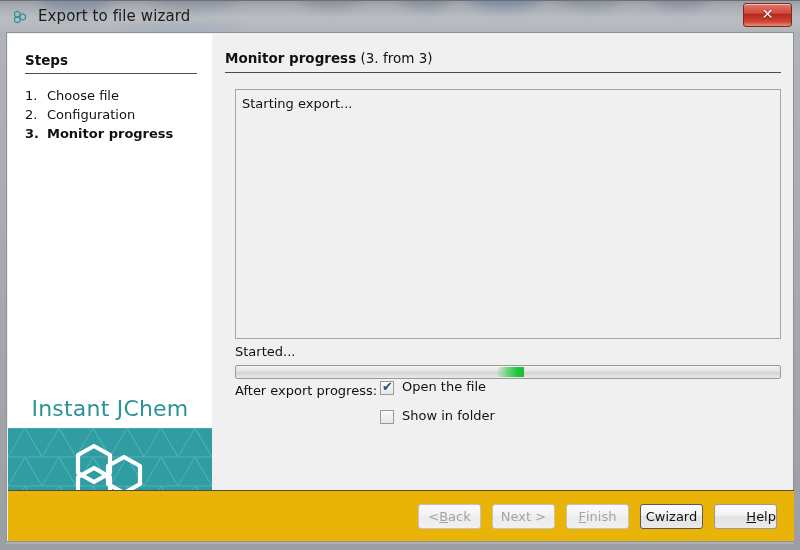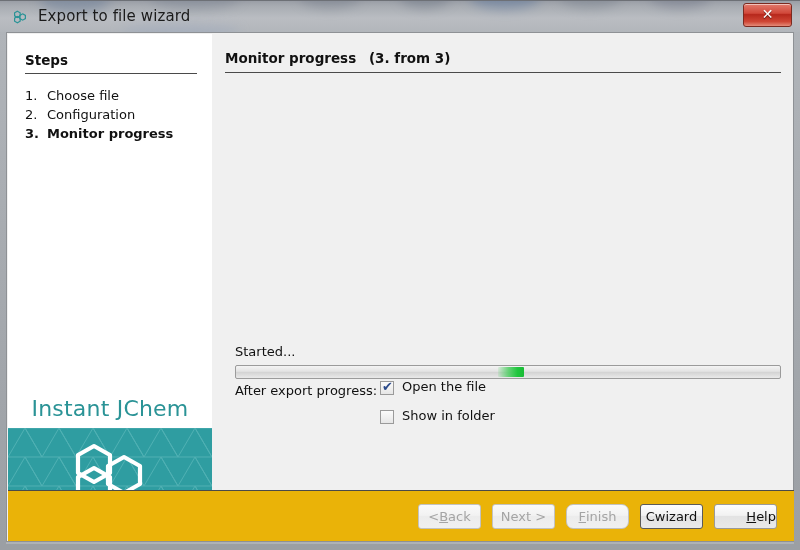--- a/index.html
+++ b/index.html
@@ -152,21 +152,21 @@
     background: #f0f0f0;
   }
   #content-title {
     position: absolute;
     left: 13px; top: 16px;
     font-size: 13.5px;
     font-weight: bold;
     color: #111111;
     white-space: nowrap;
   }
-  #content-title .normal { font-weight: bold; padding-left: 8px; }
+  #content-title .normal { font-weight: normal; }
   #content-rule {
     position: absolute;
     left: 13px; top: 38px;
     width: 556px; height: 1px;
     background: #4a4a4a;
   }
 
   #log-area {
     position: absolute;
     left: 23px; top: 55px;
@@ -360,20 +360,23 @@
           <polygon points="24,28 40,37 40,55 24,64 8,55 8,37"></polygon>
           <polygon points="54,17 70,26 70,44 54,53 38,44 38,26"></polygon>
         </g>
       </svg>
     </div>
 
     <div id="content">
       <div id="content-title"><span>Monitor progress</span><span class="normal"> (3. from 3)</span></div>
       <div id="content-rule"></div>
 
+      <div id="log-area">
+        <div id="log-text">Starting export...</div>
+      </div>
 
       <div id="status-text">Started...</div>
 
       <div id="progress-track">
         <div id="progress-chunk" style="left: 262px; width: 26px;"></div>
       </div>
 
       <div id="after-label">After export progress:</div>
 
       <div class="checkbox-row" style="top:347px;">
@@ -392,21 +395,21 @@
 
     </div>
 
     <div id="footer-sep"></div>
     <div id="footer">
 
       <div class="btn footer-btn disabled" style="left:410px;width:63px;"><span>&lt; </span><span class="mn">B</span><span>ack</span></div>
 
       <div class="btn footer-btn disabled" style="left:484px;width:63px;"><span></span><span>N</span><span>ext &gt;</span></div>
 
-      <div class="btn footer-btn disabled" style="left:558px;width:63px;border-radius:7px;"><span></span><span class="mn">F</span><span>inish</span></div>
+      <div class="btn footer-btn disabled" style="left:558px;width:63px;"><span></span><span class="mn">F</span><span>inish</span></div>
 
       <div class="btn footer-btn default" style="left:632px;width:63px;"><span></span><span>C</span><span>wizard</span></div>
 
       <div class="btn footer-btn" style="left:706px;width:63px;text-align:right;"><span></span><span class="mn">H</span><span>elp</span></div>
 
     </div>
   </div>
 </div>
 
 </body></html>

